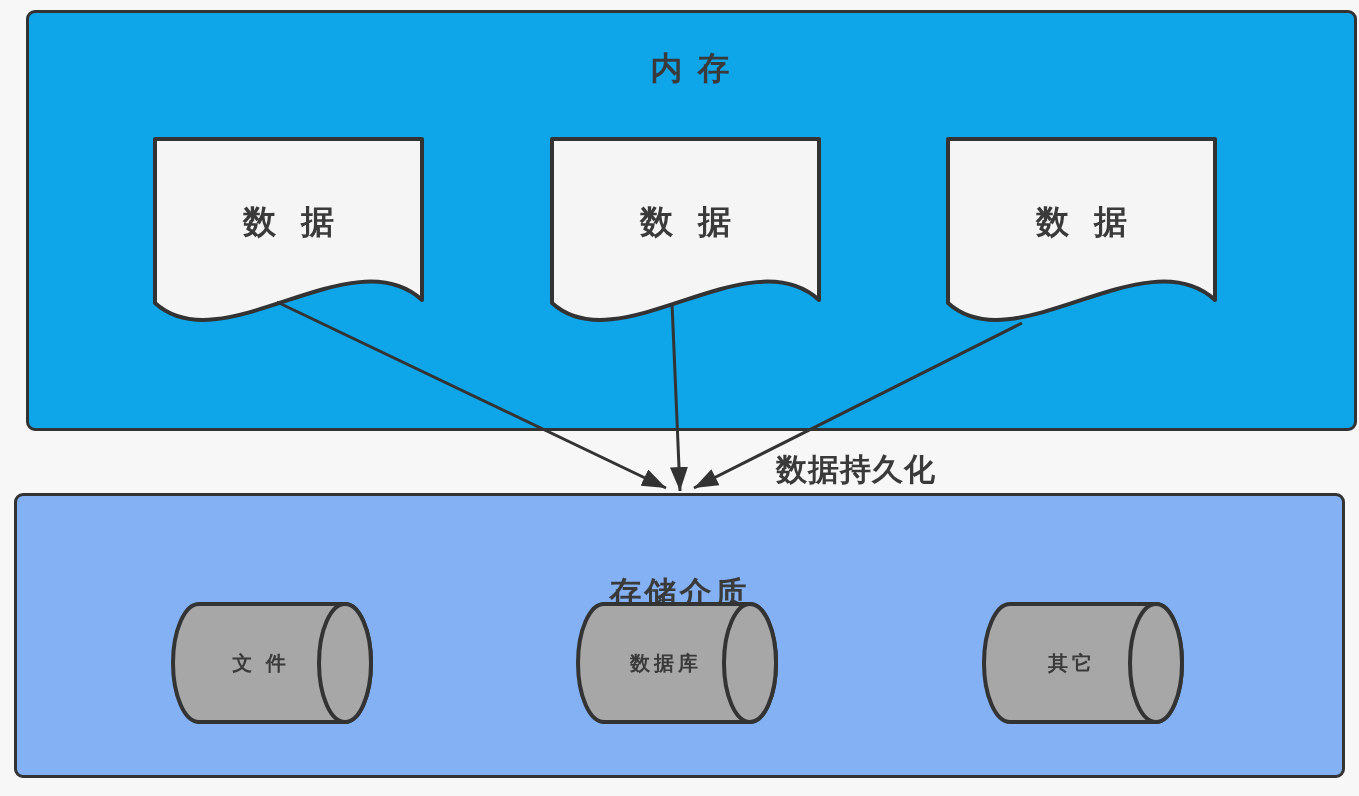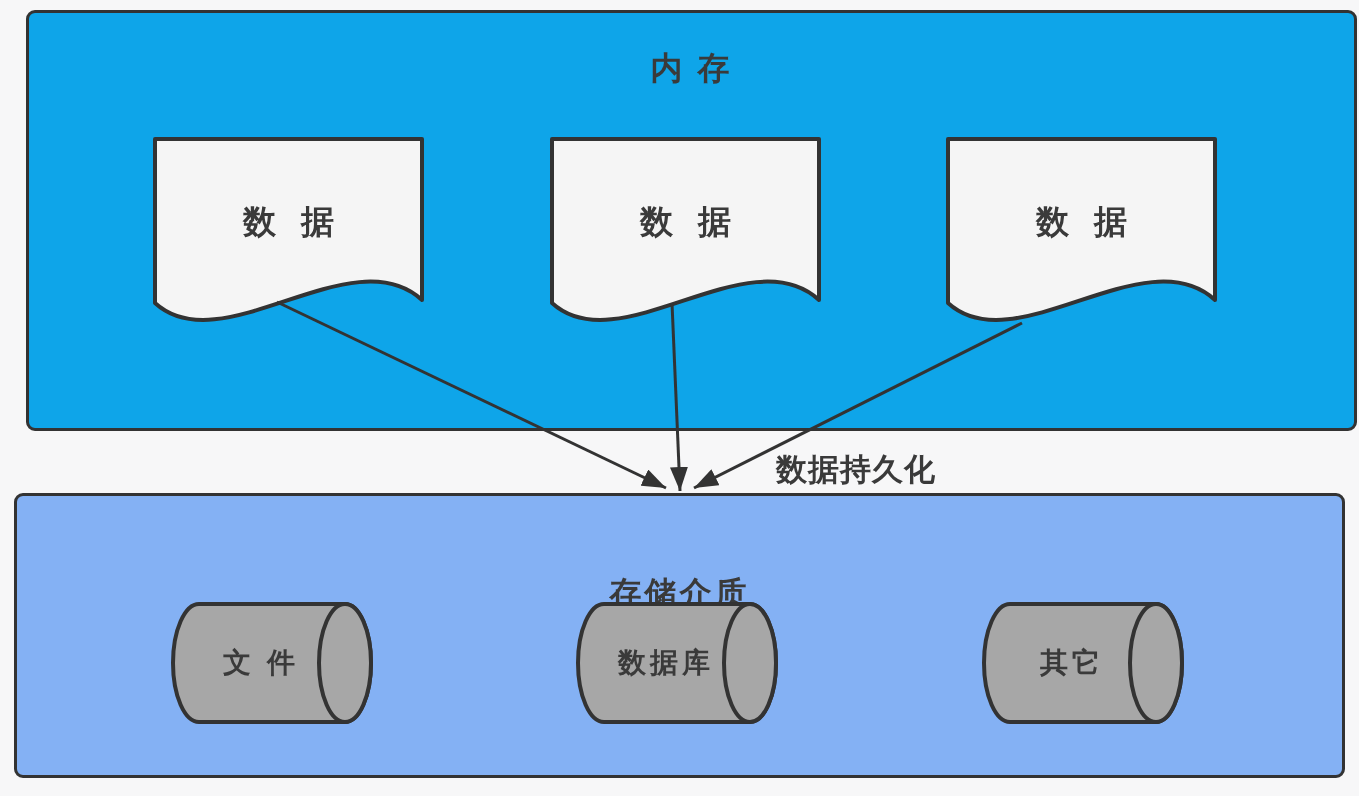--- a/index.html
+++ b/index.html
@@ -53,21 +53,21 @@
 
   .cyl {
     position: absolute;
     width: 230px; height: 124px;
   }
   .cyl svg { position: absolute; left: 0; top: 0; }
   .cyl-label {
     position: absolute;
     left: 12px; top: 0; width: 200px; height: 124px;
     display: flex; align-items: center; justify-content: center;
-    font-size: 28px; font-weight: bold; letter-spacing: 4px;
+    font-size: 20px; font-weight: bold; letter-spacing: 4px;
     text-indent: 4px;
   }
 
   .arrows-overlay {
     position: absolute; left: 0; top: 0;
     width: 1359px; height: 796px;
     pointer-events: none;
   }
   .persistence-label {
     position: absolute;

